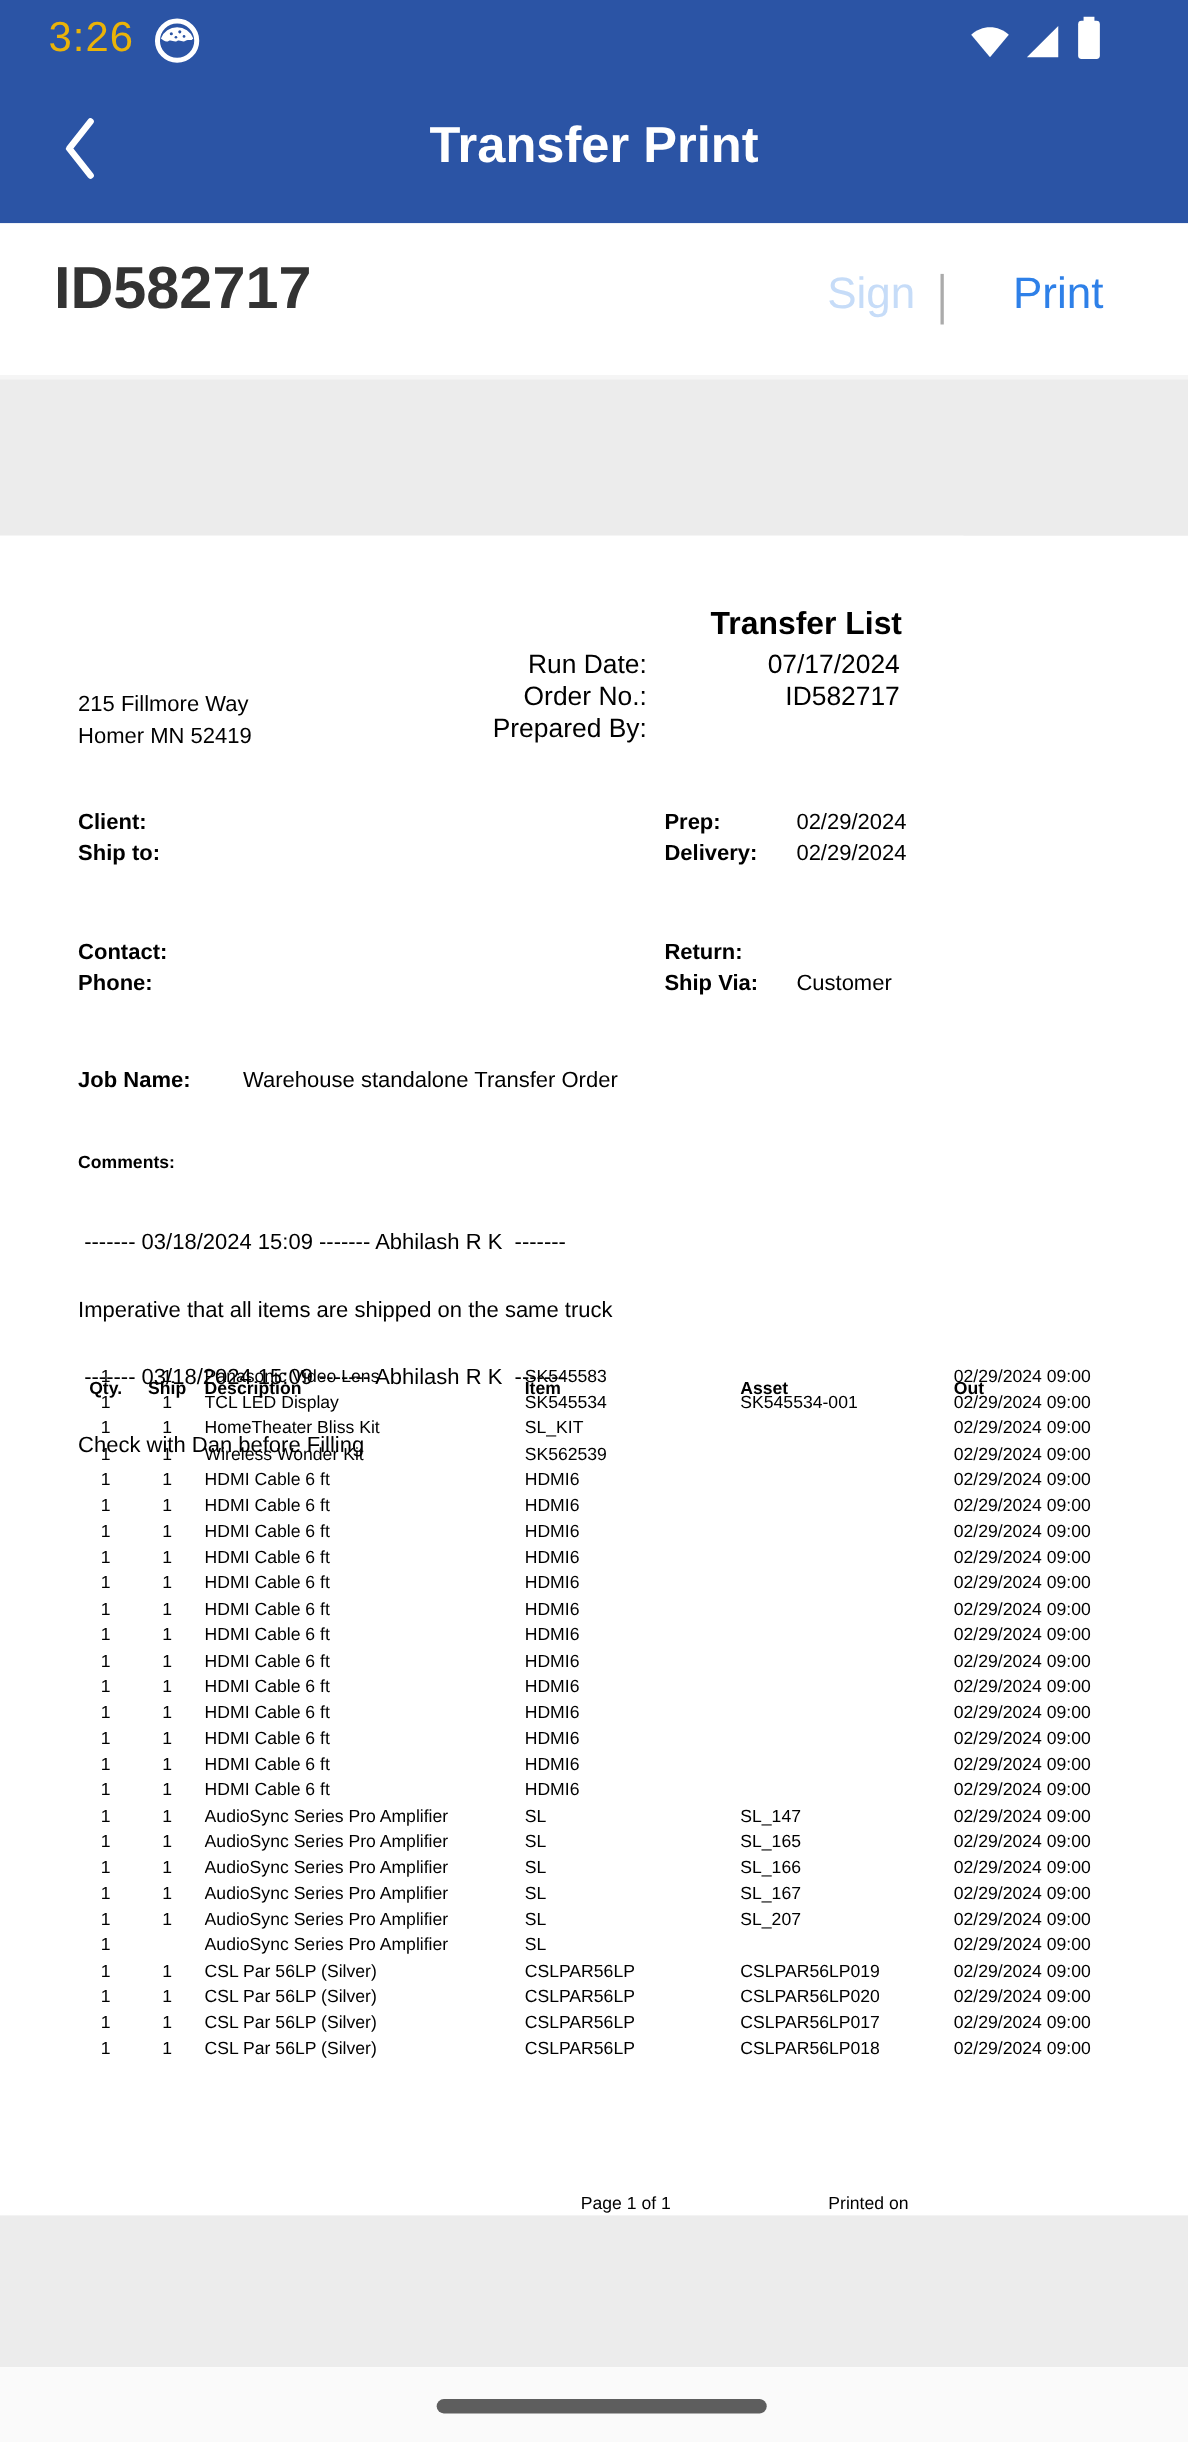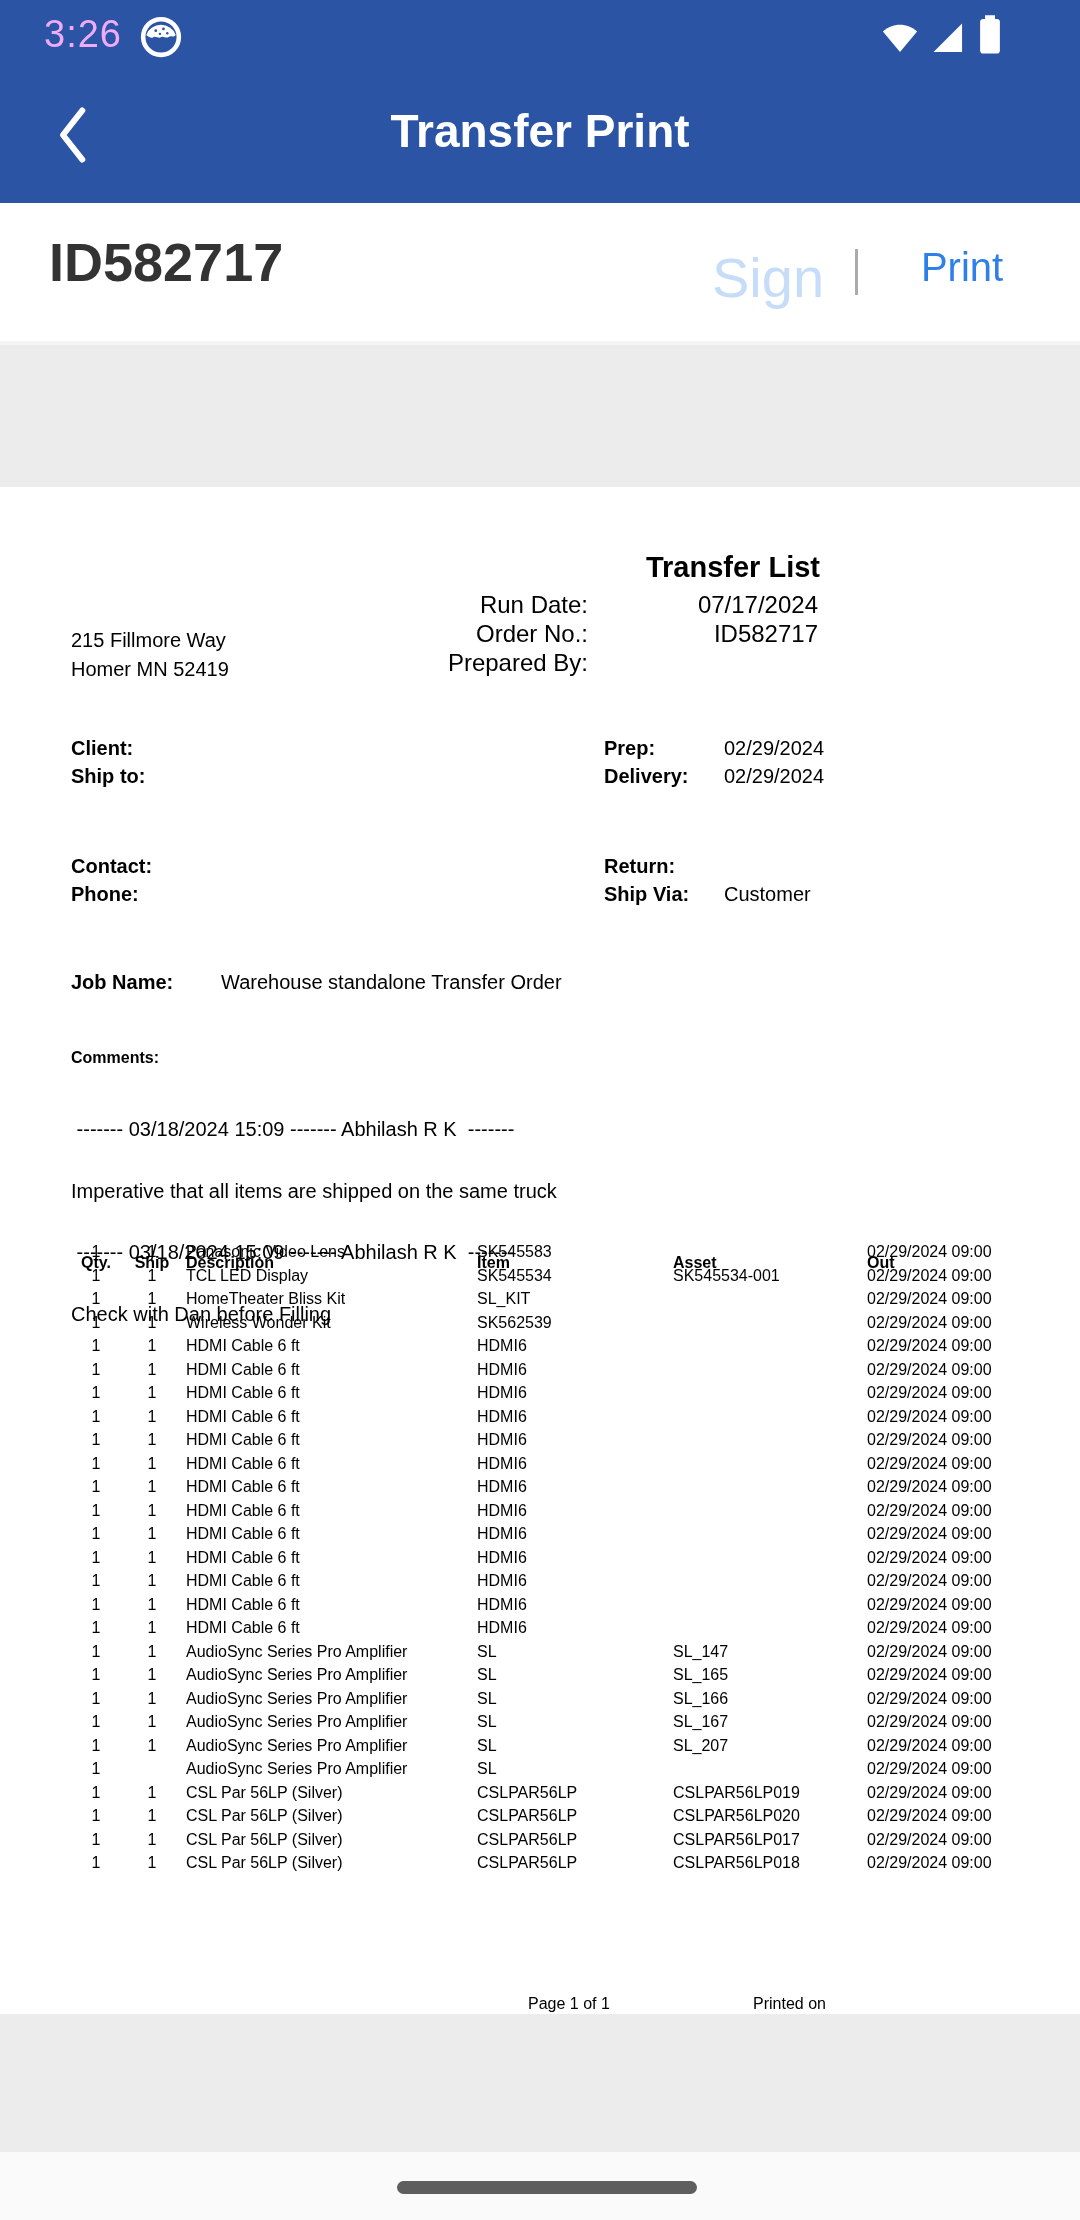--- a/index.html
+++ b/index.html
@@ -2,33 +2,33 @@
 <html><head>
 <meta charset="utf-8">
 <style>
   html,body{margin:0;padding:0;background:#fff;}
   body{width:1080px;height:2220px;position:relative;overflow:hidden;
        font-family:"Liberation Sans",sans-serif;-webkit-font-smoothing:antialiased;}
   .abs{position:absolute;}
 
   
   .appbar{left:0;top:0;width:1080px;height:203px;background:#2B54A5;}
-  .time{left:44px;top:13px;font-size:38px;color:#f0abfc;letter-spacing:1px;}
+  .time{left:44px;top:13px;font-size:38px;color:#eab308;letter-spacing:1px;}
   .notif-icon{left:140px;top:16px;width:42px;height:42px;}
   .wifi-icon{left:881px;top:18px;width:38px;height:38px;}
   .signal-icon{left:928px;top:18px;width:38px;height:38px;}
   .battery-icon{left:975px;top:14px;width:30px;height:42px;}
   .back-btn{left:40px;top:100px;width:70px;height:70px;cursor:pointer;}
   .appbar-title{left:0;top:104px;width:1080px;text-align:center;
     font-size:46px;font-weight:bold;color:#fff;}
 
   
   .header-row{left:0;top:203px;width:1080px;height:138px;background:#fff;}
   .order-id{left:49px;top:28px;font-size:54px;font-weight:bold;color:#333;}
-  .sign-btn{left:712px;top:42px;width:96px;text-align:center;font-size:56px;color:#C6DCF8;}
+  .sign-btn{left:736px;top:42px;width:96px;text-align:right;font-size:40px;color:#C6DCF8;}
   .hdr-divider{left:855px;top:46px;width:3px;height:46px;background:#ABABAB;}
   .print-btn{left:908px;top:42px;width:108px;text-align:center;font-size:40px;color:#2E80E8;cursor:pointer;}
 
   
   .band-top{left:0;top:341px;width:1080px;height:146px;background:#ECECEC;border-top:4px solid #F5F5F5;box-sizing:border-box;}
   .band-bottom{left:0;top:2014px;width:1080px;height:138px;background:#ECECEC;}
   .navbar{left:0;top:2152px;width:1080px;height:68px;background:#FAFAFA;}
   .nav-pill{left:397px;top:29px;width:300px;height:13px;border-radius:7px;background:#5E5E5E;cursor:pointer;}
 
   

